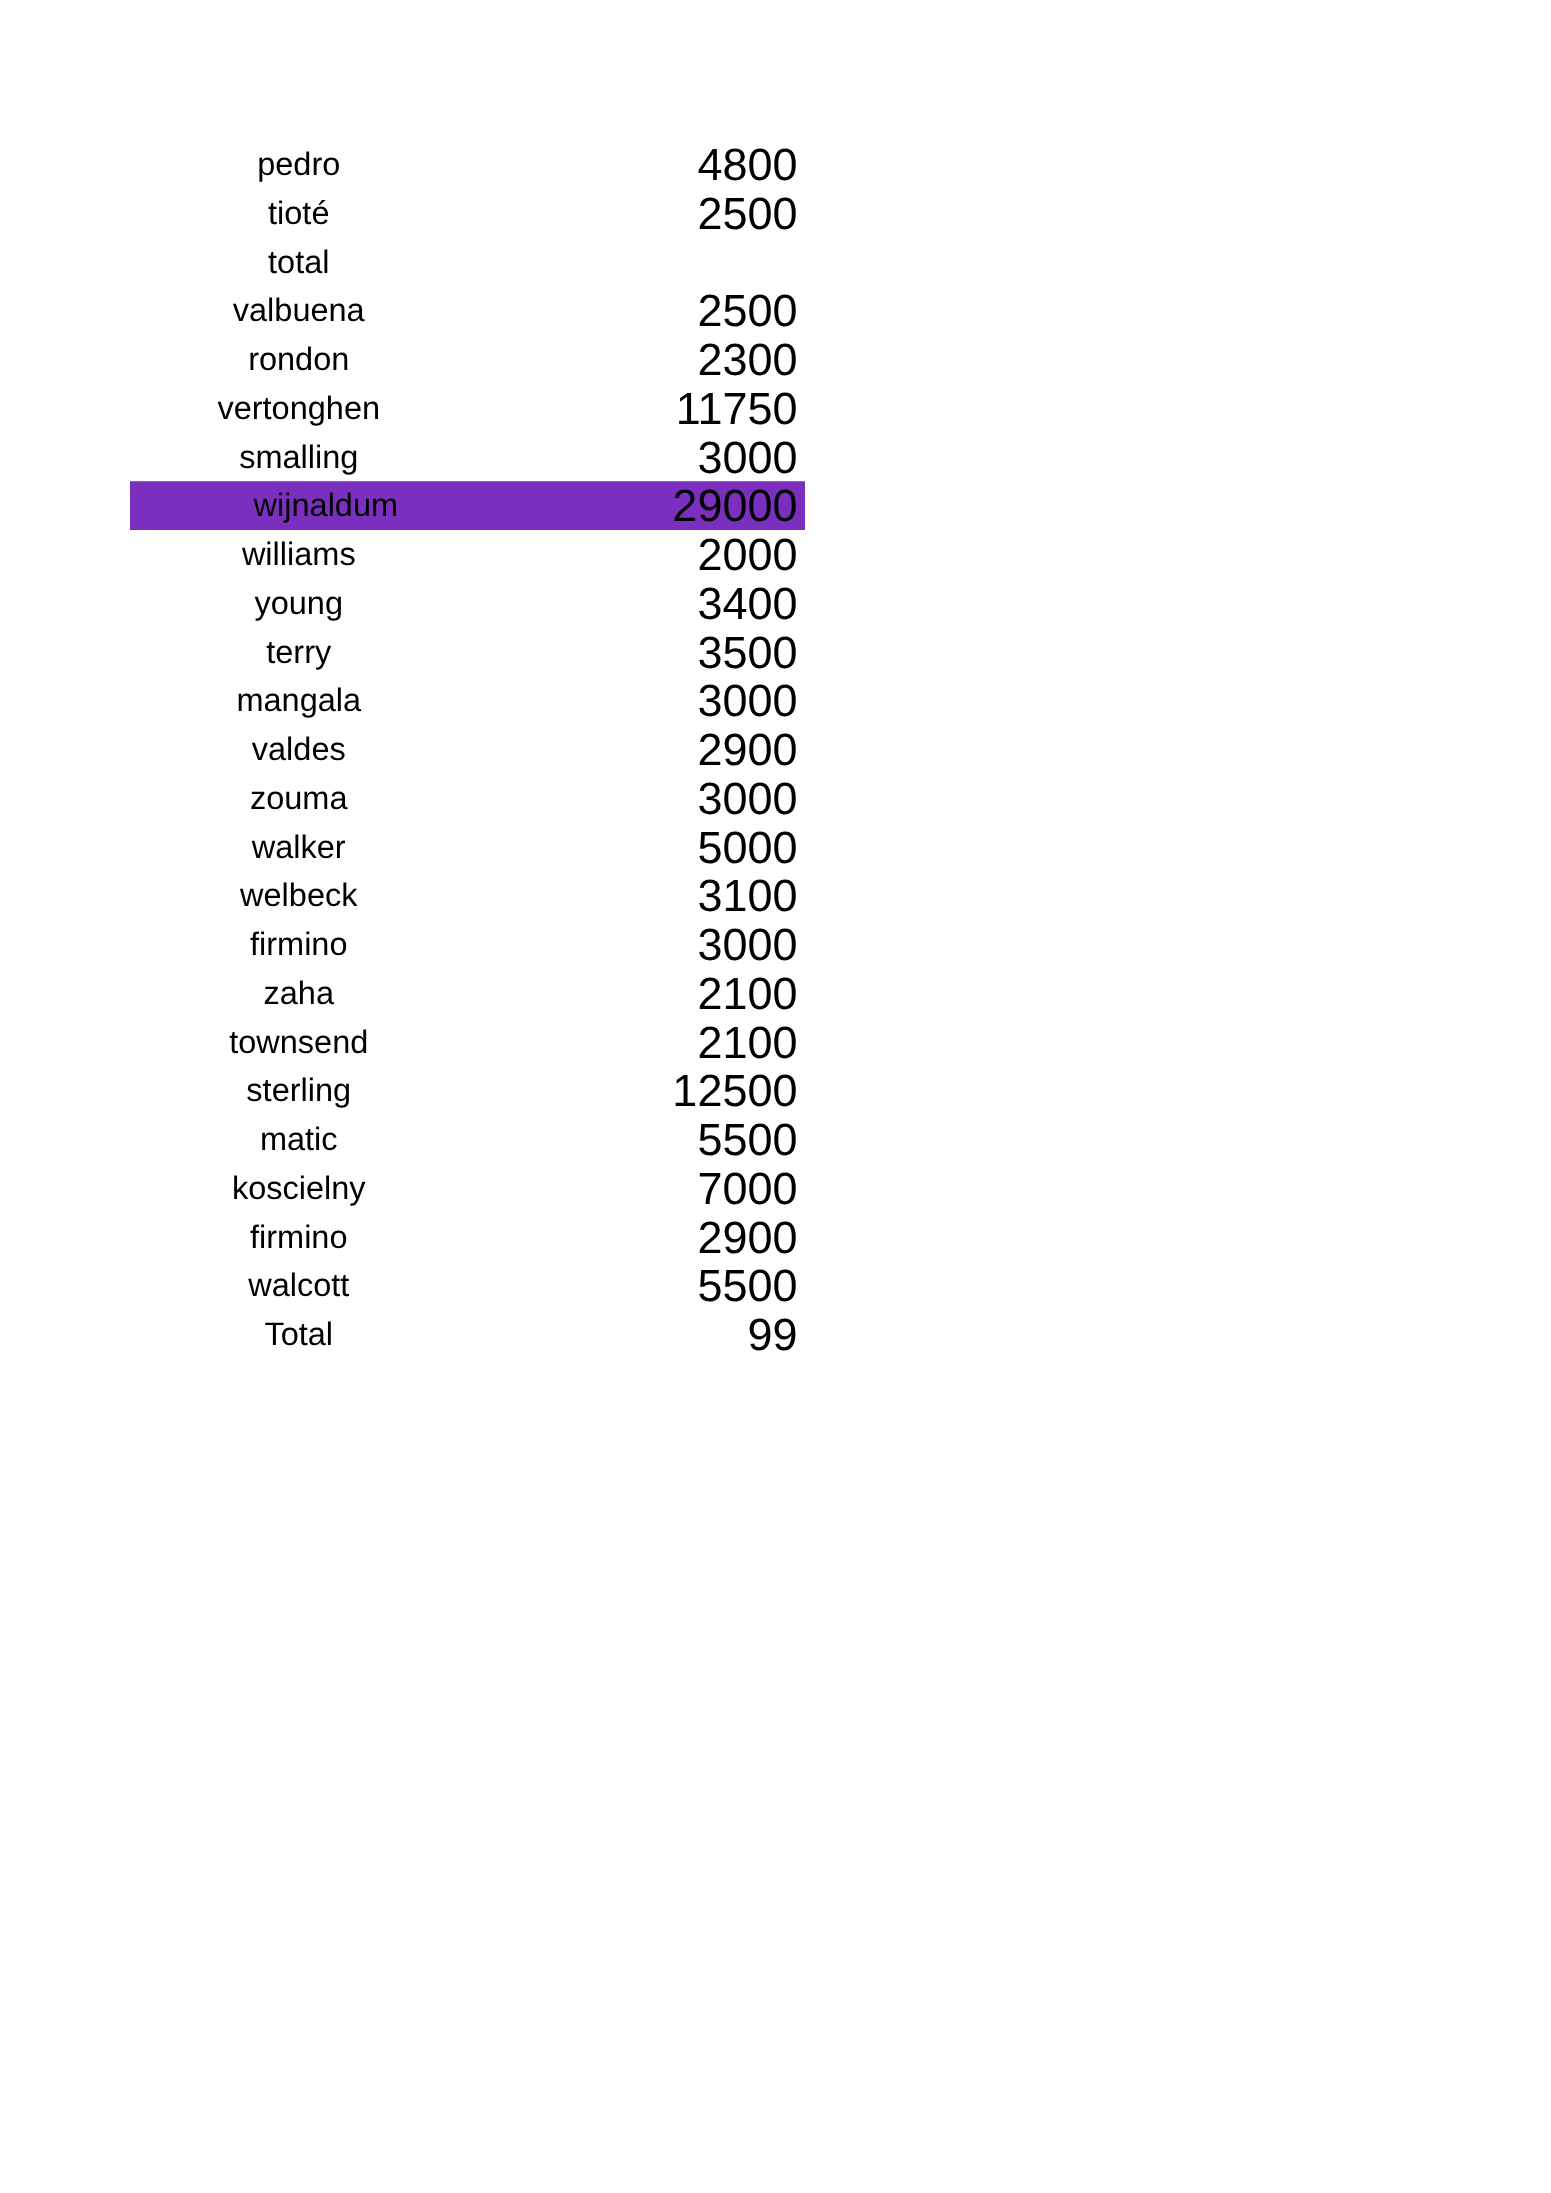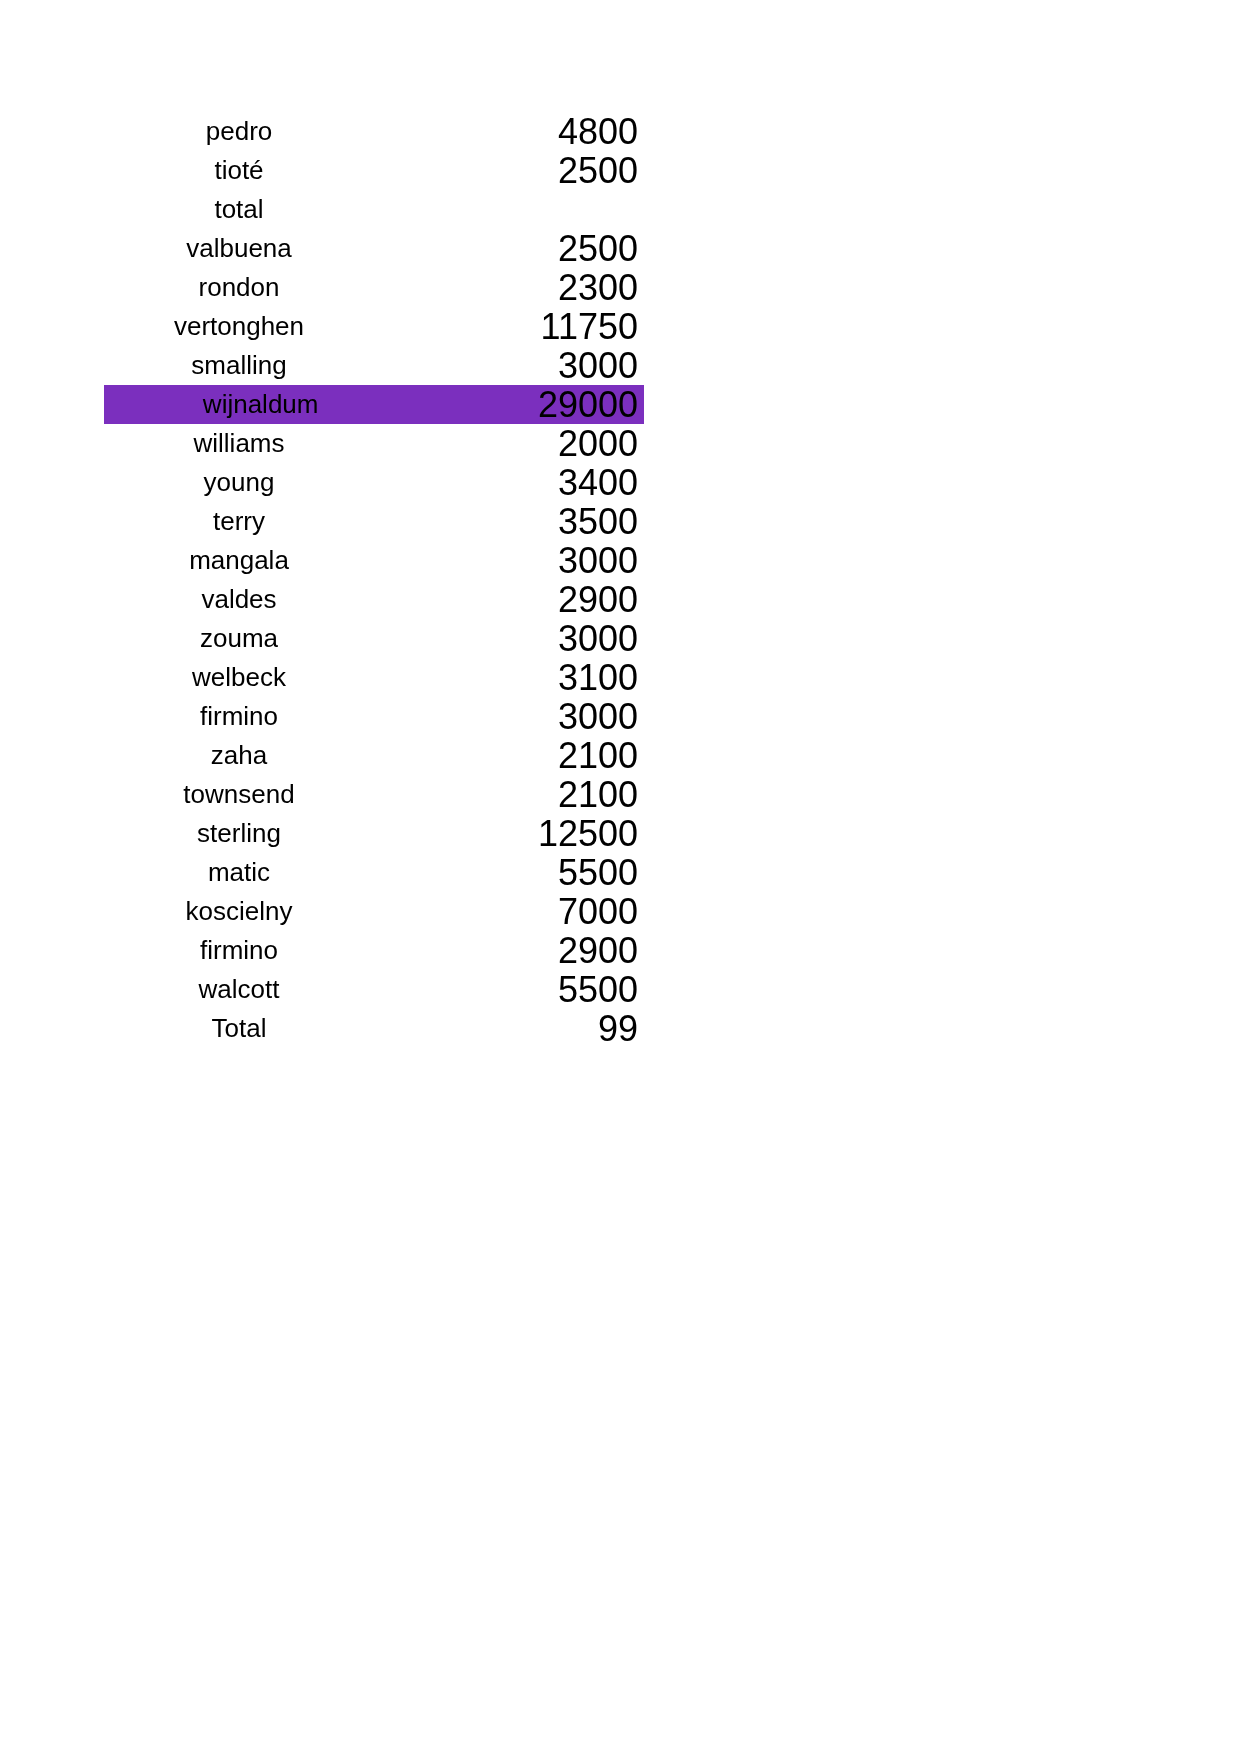--- a/index.html
+++ b/index.html
@@ -107,20 +107,24 @@
     </div>
     <div class="row">
       <div class="cell-name">valdes</div>
       <div class="cell-value">2900</div>
     </div>
     <div class="row">
       <div class="cell-name">zouma</div>
       <div class="cell-value">3000</div>
     </div>
     <div class="row">
+      <div class="cell-name">walker</div>
+      <div class="cell-value">5000</div>
+    </div>
+    <div class="row">
       <div class="cell-name">welbeck</div>
       <div class="cell-value">3100</div>
     </div>
     <div class="row">
       <div class="cell-name">firmino</div>
       <div class="cell-value">3000</div>
     </div>
     <div class="row">
       <div class="cell-name">zaha</div>
       <div class="cell-value">2100</div>

